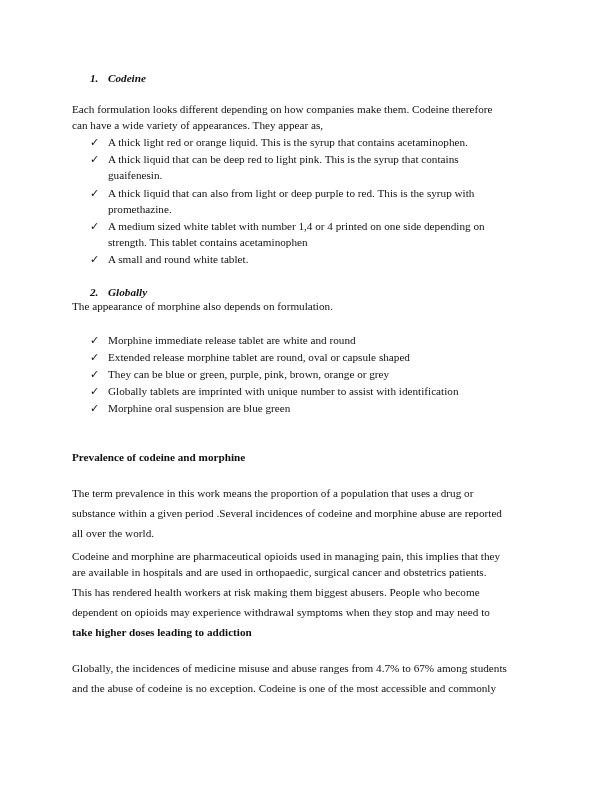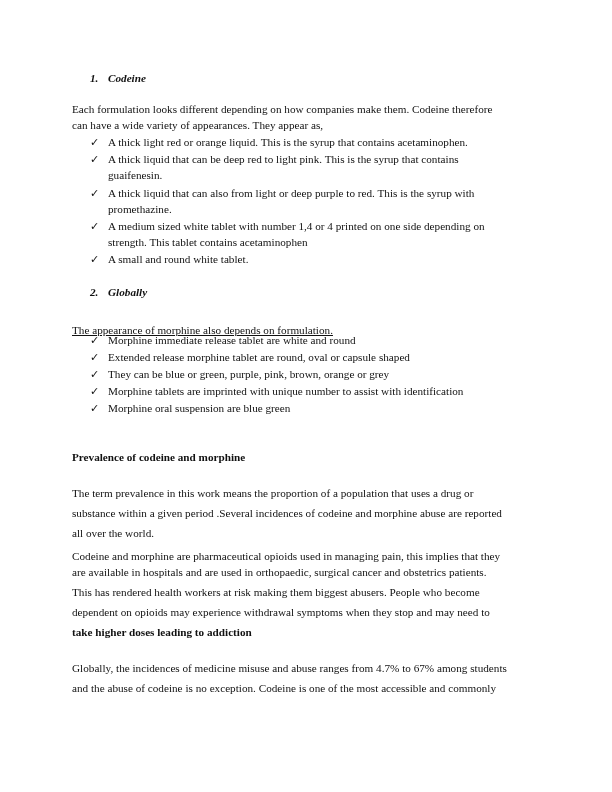--- a/index.html
+++ b/index.html
@@ -35,30 +35,30 @@
 <span class="check" style="top:220px;">✓</span>
 <div class="li" style="top:220px;">A medium sized white tablet with number 1,4 or 4 printed on one side depending on</div>
 <div class="li" style="top:236px;">strength. This tablet contains acetaminophen</div>
 
 <span class="check" style="top:253px;">✓</span>
 <div class="li" style="top:253px;">A small and round white tablet.</div>
 
 <div class="abs heading-num" style="left:90px; top:286px;">2.</div>
 <div class="abs heading-num" style="left:108px; top:286px;">Globally</div>
 
-<div class="p" style="top:324px;text-decoration:underline;">The appearance of morphine also depends on formulation.</div>
+<div class="p" style="top:300px;">The appearance of morphine also depends on formulation.</div>
 
 <span class="check" style="top:334px;">✓</span>
 <div class="li" style="top:334px;">Morphine immediate release tablet are white and round</div>
 <span class="check" style="top:351px;">✓</span>
 <div class="li" style="top:351px;">Extended release morphine tablet are round, oval or capsule shaped</div>
 <span class="check" style="top:368px;">✓</span>
 <div class="li" style="top:368px;">They can be blue or green, purple, pink, brown, orange or grey</div>
 <span class="check" style="top:385px;">✓</span>
-<div class="li" style="top:385px;">Morphine tablets are imprinted with unique number to assist with identification</div>
+<div class="li" style="top:385px;">Globally tablets are imprinted with unique number to assist with identification</div>
 <span class="check" style="top:402px;">✓</span>
 <div class="li" style="top:402px;">Morphine oral suspension are blue green</div>
 
 <div class="p section-heading" style="top:451px;">Prevalence of codeine and morphine</div>
 
 <div class="p" style="top:487px;">The term prevalence in this work means the proportion of a population that uses a drug or</div>
 <div class="p" style="top:507px;">substance within a given period .Several incidences of codeine and morphine abuse are reported</div>
 <div class="p" style="top:527px;">all over the world.</div>
 
 <div class="p" style="top:550px;">Codeine and morphine are pharmaceutical opioids used in managing pain, this implies that they</div>

